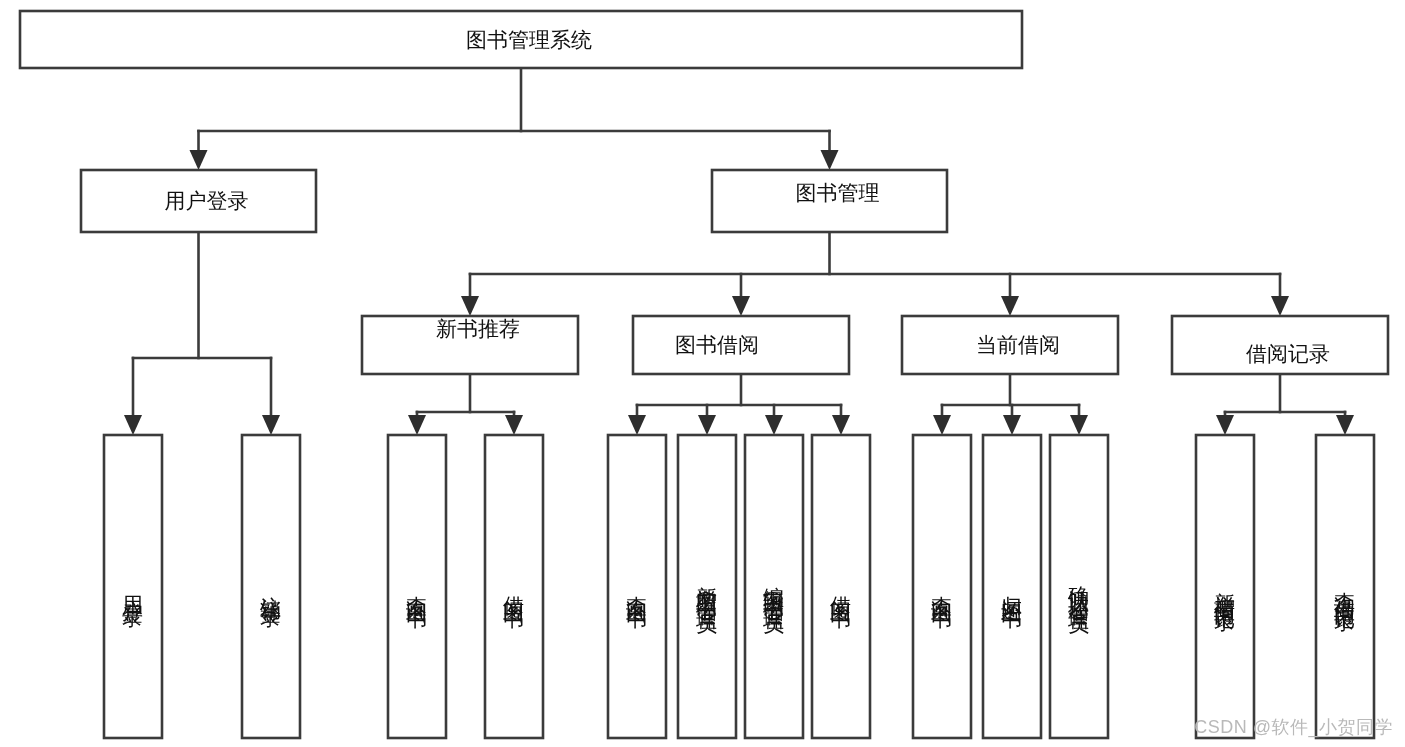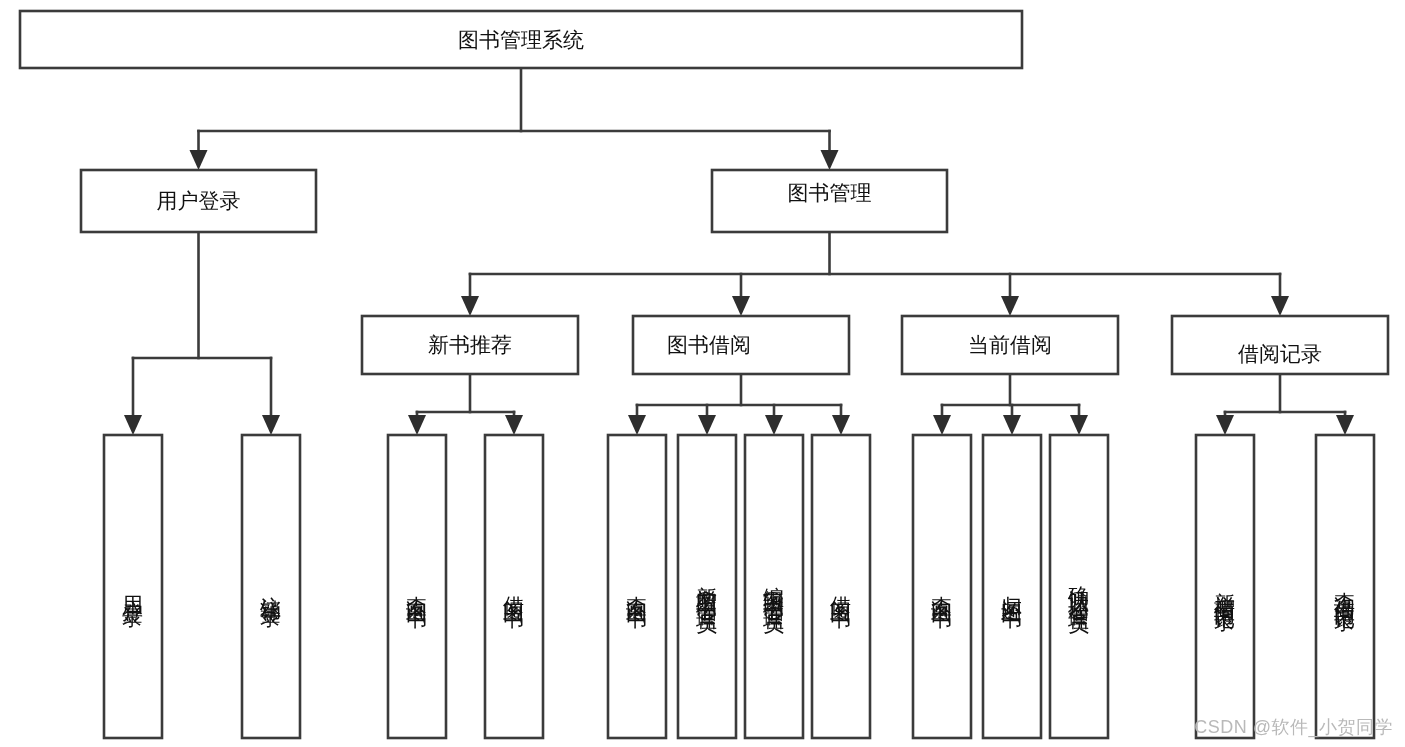--- a/index.html
+++ b/index.html
@@ -62,20 +62,21 @@
   .hlabel-wrap {
     position: absolute;
     font-family: "Liberation Sans", "DejaVu Sans", sans-serif;
     font-size: 21px;
     color: #111111;
     display: flex;
     align-items: center;
     justify-content: center;
     white-space: nowrap;
     pointer-events: none;
+    padding-left: 8px;
   }
   #watermark {
     position: absolute;
     right: 12px;
     bottom: 8px;
     font-family: "Liberation Sans", "DejaVu Sans", sans-serif;
     font-size: 18px;
     color: #b9b9b9;
     letter-spacing: 0.5px;
     white-space: nowrap;
@@ -164,21 +165,21 @@
         <rect x="1196" y="435" width="58" height="303" class="node-box"></rect>
         <rect x="1316" y="435" width="58" height="303" class="node-box"></rect>
       </g>
 
   </svg>
 
   <div id="label-layer">
       <div class="hlabel-wrap" style="left: 20px; top: 11px; width: 1002px; height: 57px;">图书管理系统</div>
       <div class="hlabel-wrap" style="left: 81px; top: 170px; width: 235px; height: 62px;">用户登录</div>
       <div class="hlabel-wrap" style="left: 712px; top: 170px; width: 235px; height: 46px;">图书管理</div>
-      <div class="hlabel-wrap" style="left: 362px; top: 316px; width: 216px; height: 58px;">新书推荐</div>
+      <div class="hlabel-wrap" style="left: 362px; top: 300px; width: 216px; height: 58px;">新书推荐</div>
       <div class="hlabel-wrap" style="left: 601px; top: 316px; width: 216px; height: 58px;">图书借阅</div>
       <div class="hlabel-wrap" style="left: 902px; top: 316px; width: 216px; height: 58px;">当前借阅</div>
       <div class="hlabel-wrap" style="left: 1172px; top: 316px; width: 216px; height: 75px;">借阅记录</div>
       <div class="vlabel-wrap" style="left: 104px; top: 435px; width: 58px; height: 303px;">用户登录</div>
       <div class="vlabel-wrap" style="left: 242px; top: 435px; width: 58px; height: 303px;">注销登录</div>
       <div class="vlabel-wrap" style="left: 388px; top: 435px; width: 58px; height: 303px;">查询图书</div>
       <div class="vlabel-wrap" style="left: 485px; top: 435px; width: 58px; height: 303px;">借阅图书</div>
       <div class="vlabel-wrap" style="left: 608px; top: 435px; width: 58px; height: 303px;">查询图书</div>
       <div class="vlabel-wrap" style="left: 678px; top: 435px; width: 58px; height: 303px;">新增图书（管理员）</div>
       <div class="vlabel-wrap" style="left: 745px; top: 435px; width: 58px; height: 303px;">编辑图书（管理员）</div>

